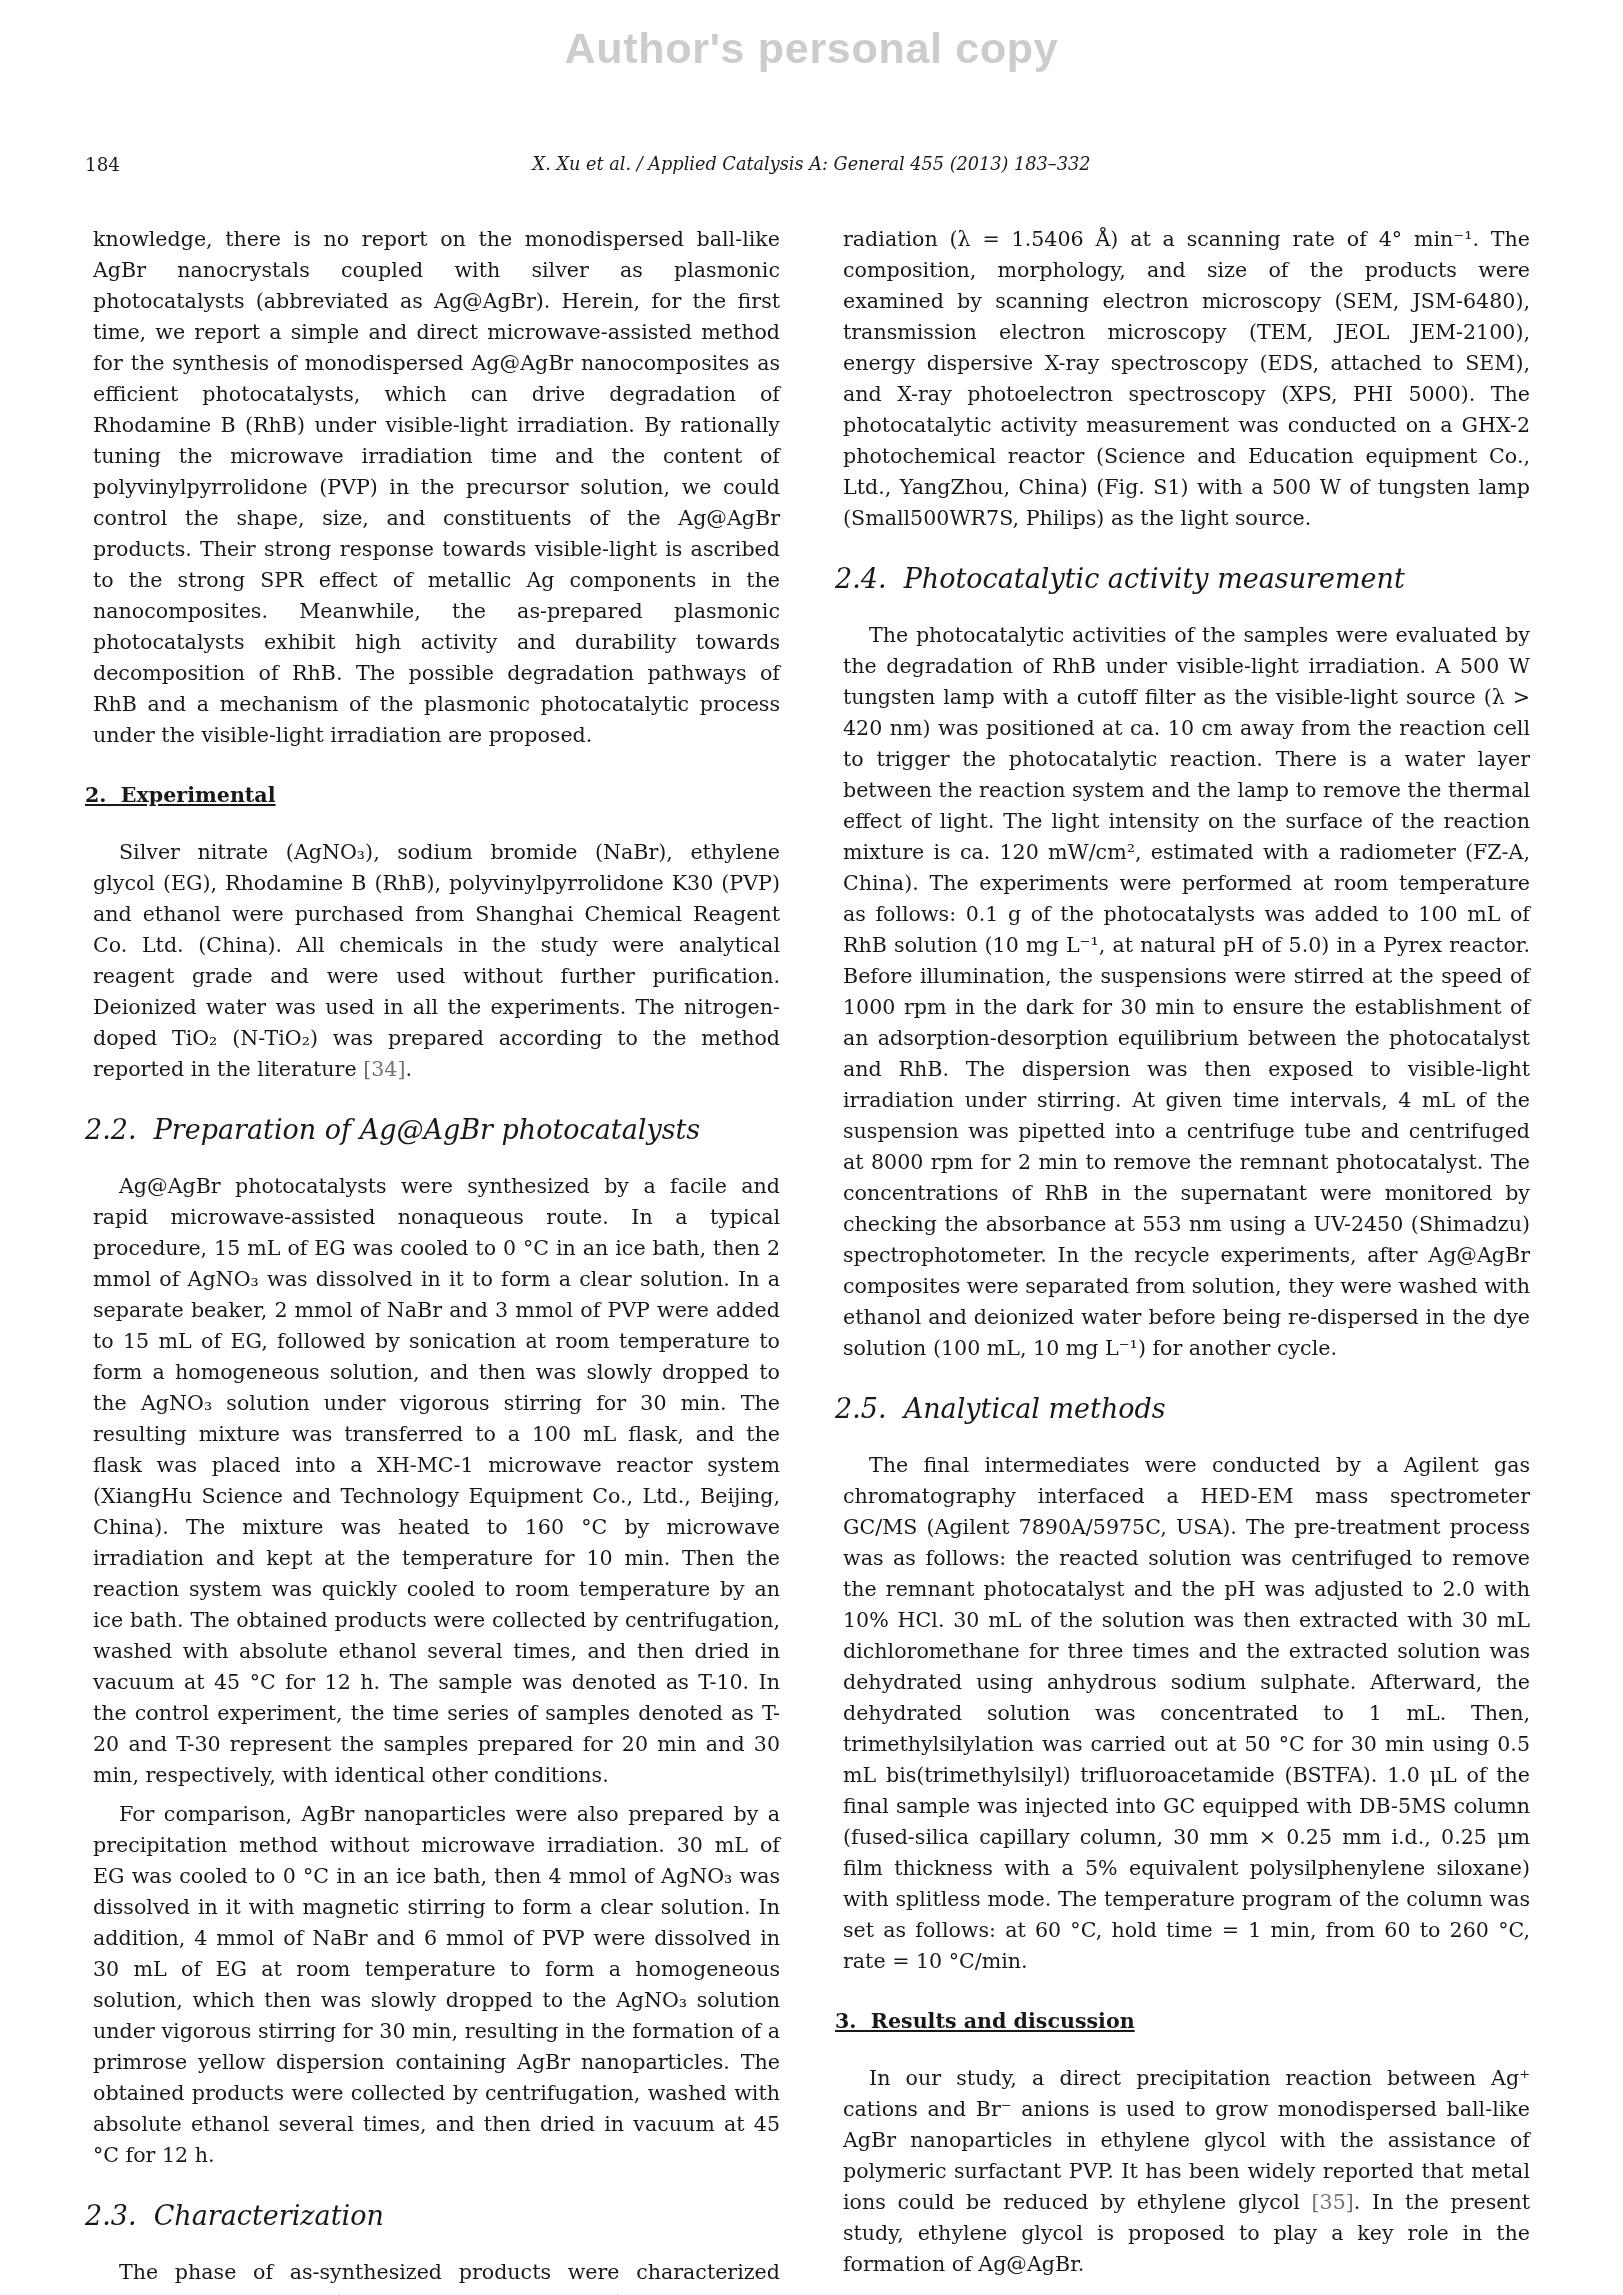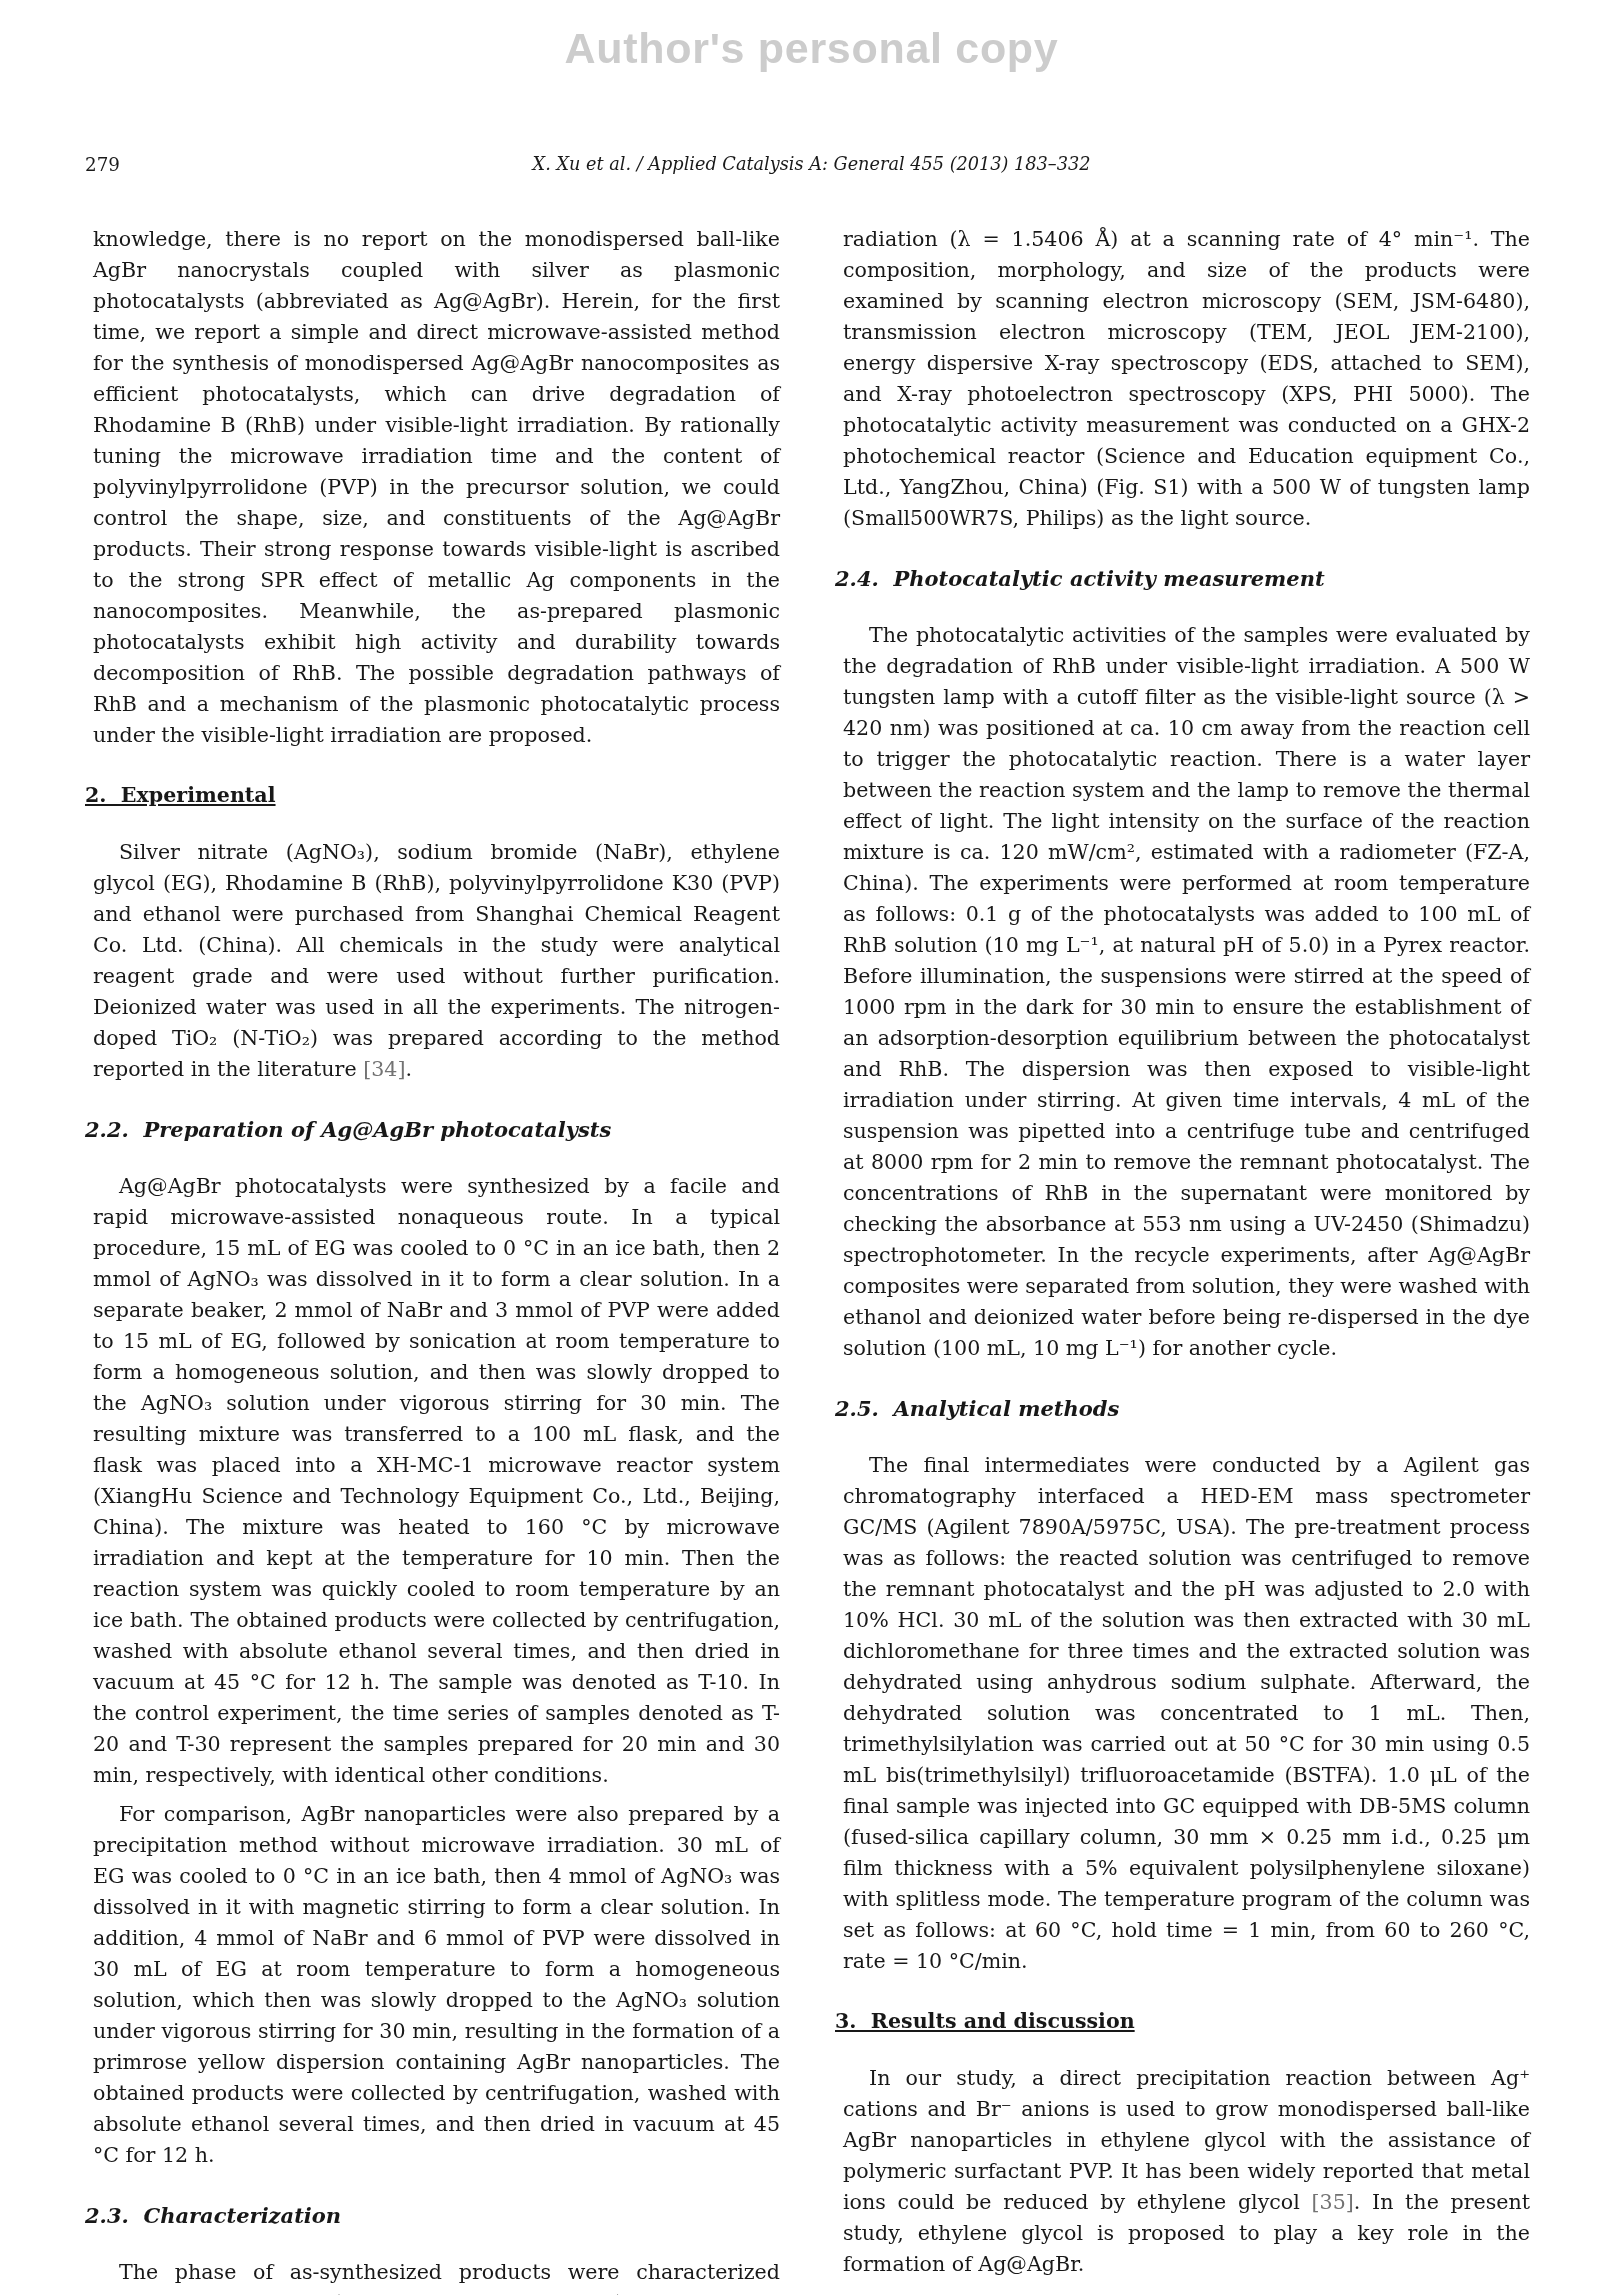--- a/index.html
+++ b/index.html
@@ -75,42 +75,42 @@
   .sec {
     font-size: 20.6px;
     font-weight: bold;
     font-style: normal;
     margin: 29px 0 26px 0;
     text-align: left;
     text-indent: 0;
     text-decoration: underline;
   }
   .sub {
-    font-size: 21px;
-    font-weight: bold;
+    font-size: 27px;
+    font-weight: normal;
     font-style: italic;
     margin: 29px 0 26px 0;
     text-align: left;
     text-indent: 0;
   }
   a.ref {
     color: #737373;
     text-decoration: none;
     cursor: pointer;
   }
 </style>
 </head>
 <body>
 
 <div class="page">
 
   <div class="watermark">Author's personal copy</div>
 
   <div class="pagehead">
-    <span class="pagenum">279</span>
+    <span class="pagenum">184</span>
     <span class="runhead">X. Xu et al. / Applied Catalysis A: General 455 (2013) 183–332</span>
   </div>
 
   <div class="columns">
 
     <div class="col">
       <p class="noindent">knowledge, there is no report on the monodispersed ball-like AgBr nanocrystals coupled with silver as plasmonic photocatalysts (abbreviated as Ag@AgBr). Herein, for the first time, we report a simple and direct microwave-assisted method for the synthesis of monodispersed Ag@AgBr nanocomposites as efficient photocatalysts, which can drive degradation of Rhodamine B (RhB) under visible-light irradiation. By rationally tuning the microwave irradiation time and the content of polyvinylpyrrolidone (PVP) in the precursor solution, we could control the shape, size, and constituents of the Ag@AgBr products. Their strong response towards visible-light is ascribed to the strong SPR effect of metallic Ag components in the nanocomposites. Meanwhile, the as-prepared plasmonic photocatalysts exhibit high activity and durability towards decomposition of RhB. The possible degradation pathways of RhB and a mechanism of the plasmonic photocatalytic process under the visible-light irradiation are proposed.</p>
 
       <h2 class="sec">2.&nbsp;&nbsp;Experimental</h2>
 

